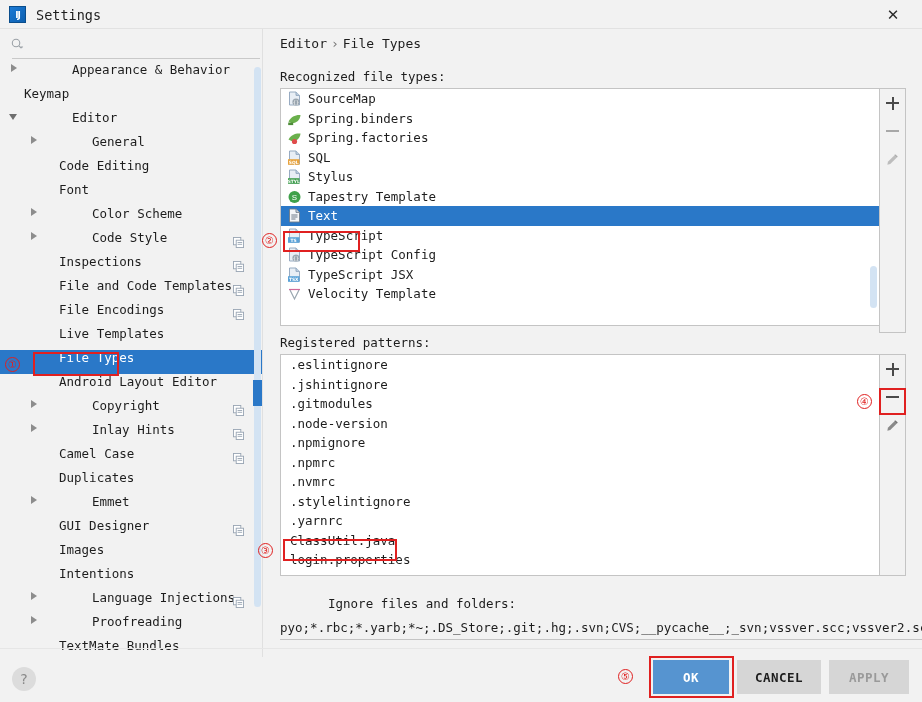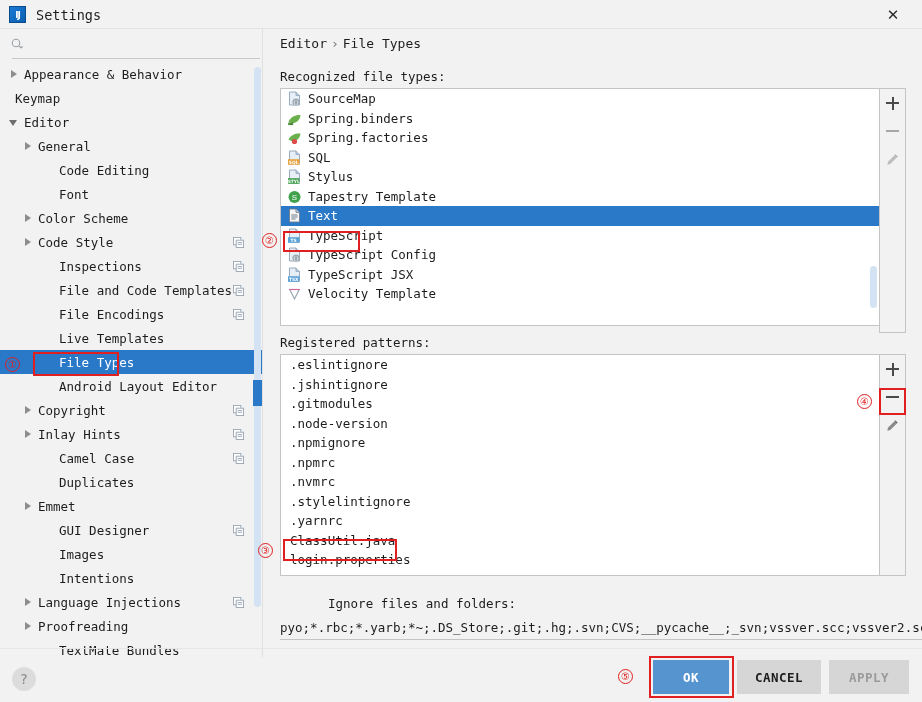--- a/index.html
+++ b/index.html
@@ -56,23 +56,24 @@
   }
   .search-underline {
     position: absolute; left: 12px; top: 29px; width: 248px; height: 1px; background: #c9c9c9;
   }
 
   .tree {
     position: absolute; left: 0; top: 33px; width: 262px; height: 595px;
     overflow: hidden;
   }
   .tree-item {
-    position: relative; height: 24px; display: flex; align-items: center;
+    position: relative; height: 24px; display: flex; align-items: flex-start;
     padding-left: 0; white-space: nowrap; cursor: default;
     font-size: 12.5px;
+    gap: 48px;
   }
   .tree-item.selected { background: #2a78c8; color: #fff; }
   .arrow {
     width: 13px; height: 13px; flex: 0 0 13px; margin-left: 8px;
     position: relative;
   }
   .arrow.closed::before {
     content: ""; position: absolute; left: 3px; top: 2px;
     border-left: 6px solid #8d8d8d;
     border-top: 4.5px solid transparent;
@@ -81,22 +82,22 @@
   .arrow.open::before {
     content: ""; position: absolute; left: 1px; top: 4px;
     border-top: 6px solid #6e6e6e;
     border-left: 4.5px solid transparent;
     border-right: 4.5px solid transparent;
   }
   .tree-label { margin-left: 3px; }
   .copy-icon {
     position: absolute; right: 18px; top: 6px; width: 11px; height: 11px;
   }
-  .lvl1 { padding-left: 4px; margin-left: 10px; }
-  .lvl-noarrow-0 { padding-left: 12px; }
+  .lvl1 { padding-left: 20px; }
+  .lvl-noarrow-0 { padding-left: 21px; }
   .lvl-noarrow-1 { padding-left: 56px; }
 
   .tree-scrollbar {
     position: absolute; left: 254px; top: 38px; width: 7px; height: 540px;
     background: #d3e3f3; border-radius: 4px;
   }
   .tree-scroll-thumb {
     position: absolute; left: 253px; top: 351px; width: 9px; height: 26px;
     background: #2a78c8;
   }

